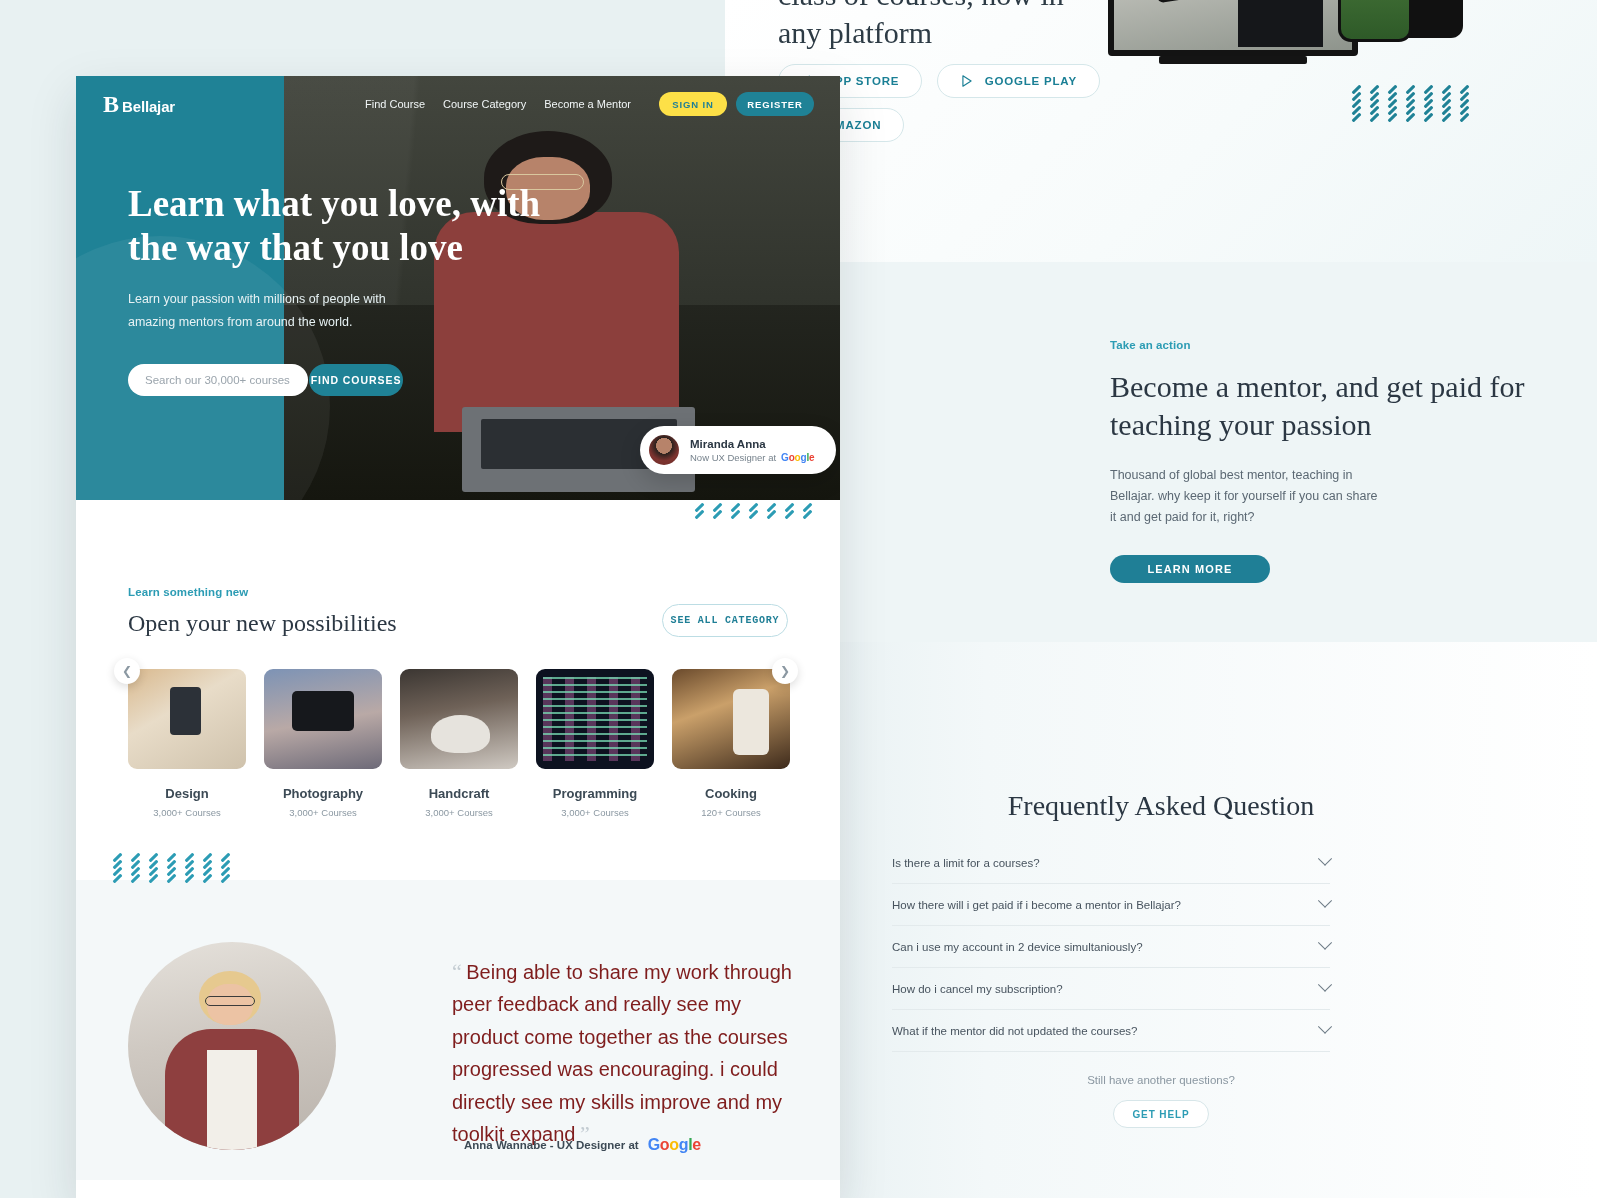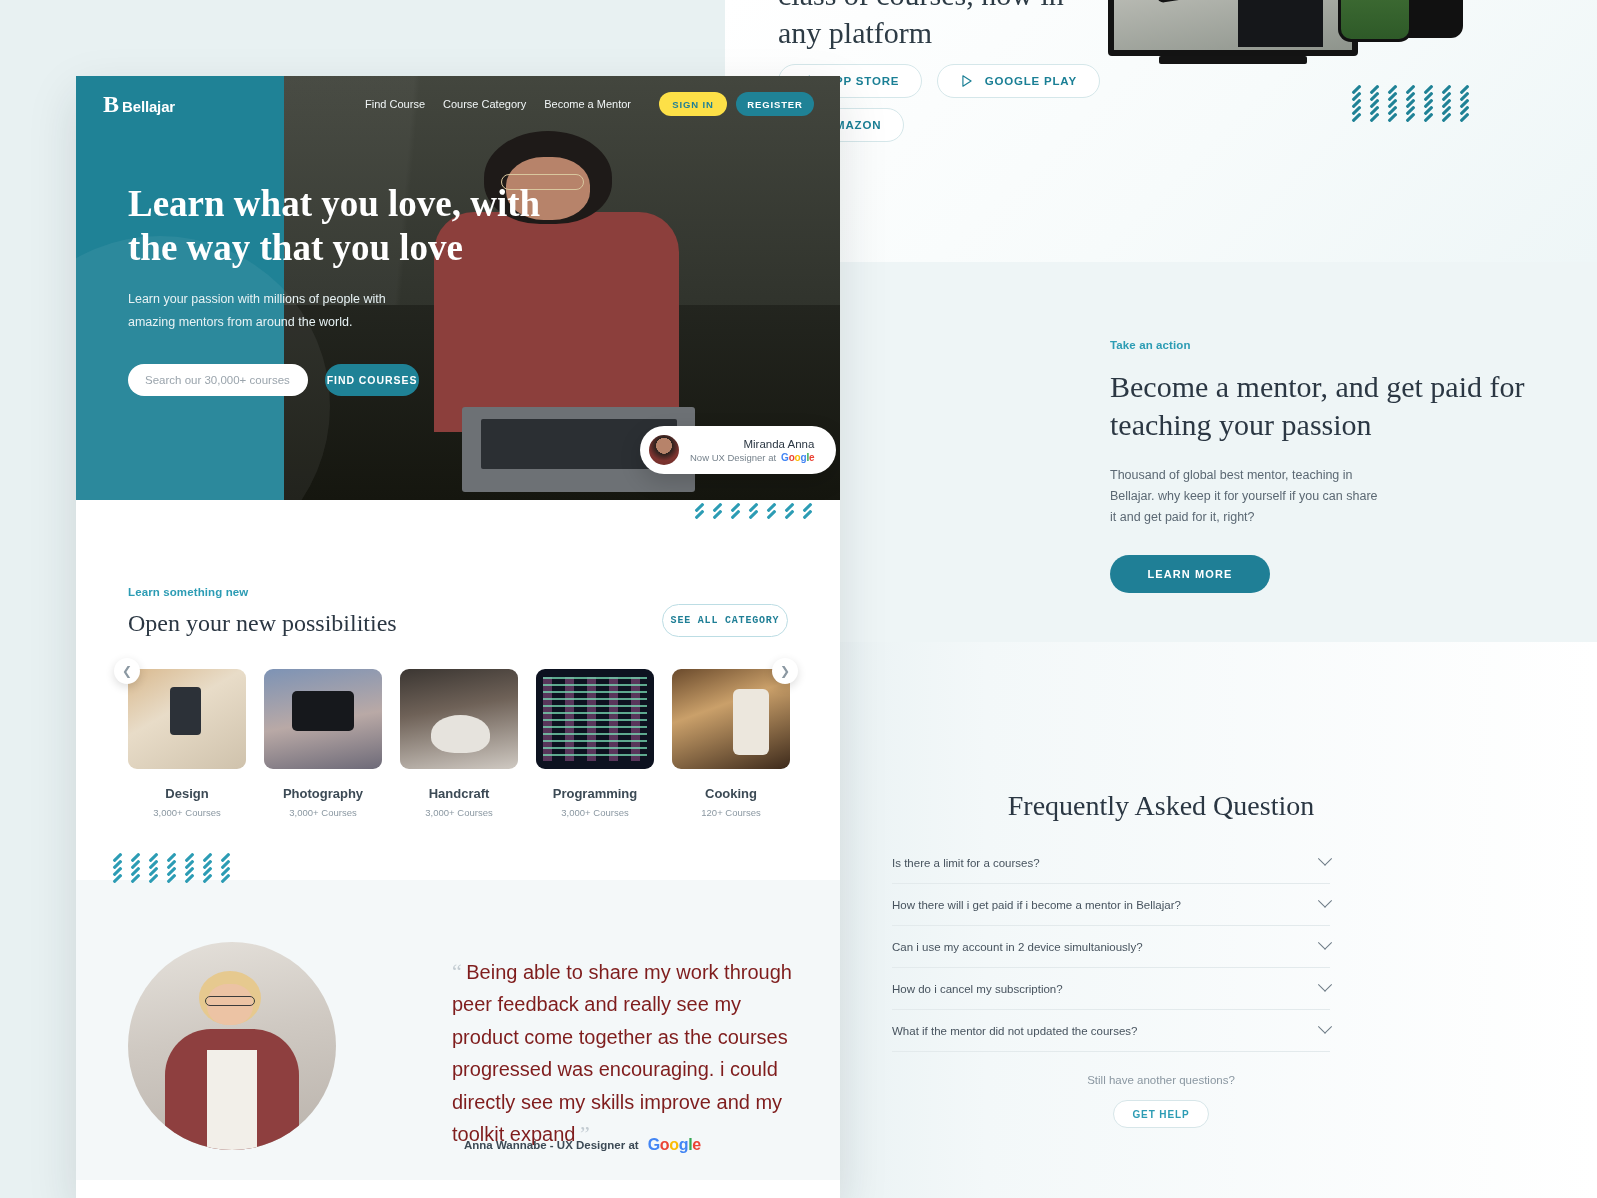--- a/index.html
+++ b/index.html
@@ -27,21 +27,21 @@
       letter-spacing:.07em; margin:0 10px 10px 0; }
   .store-btn svg { width:14px; height:14px; display:block; }
 
   .rp-mid { position:absolute; left:0; top:262px; width:872px; height:380px;
       background:#eef5f6; }
   .mentor-wrap { position:absolute; left:385px; top:77px; width:420px; }
   .eyebrow { color:#2c9cb4; font-size:11.5px; font-weight:700; letter-spacing:.01em; }
   .mentor-h { font-size:30px; line-height:1.25; color:#2b3743; margin-top:17px; }
   .mentor-p { margin-top:22px; font-size:12.5px; line-height:1.66; color:#5b6873; width:270px; }
   .learn-more { margin-top:28px; display:inline-flex; align-items:center; justify-content:center;
-      width:160px; height:38px; border-radius:20px; background:#1f7f96; color:#fff;
+      width:160px; height:28px; border-radius:20px; background:#1f7f96; color:#fff;
       font-size:11px; font-weight:700; letter-spacing:.1em; }
 
   .rp-bot { position:absolute; left:0; top:642px; width:872px; height:556px;
       background: linear-gradient(90deg,#e4eef0 0%, #f3f8f9 30%, #ffffff 100%); }
   .faq-title { position:absolute; left:0; top:148px; width:872px; text-align:center;
       font-size:28px; color:#2b3743; }
   .faq-list { position:absolute; left:167px; top:200px; width:438px; }
   .faq-row { display:flex; align-items:center; justify-content:space-between;
       height:42px; border-bottom:1px solid #e3eaec; }
   .faq-q { font-size:11.5px; color:#47535e; }
@@ -101,21 +101,21 @@
       border:1.6px solid #d9c79e; border-radius:8px; }
   .hp-body { position:absolute; left:27%; top:32%; width:44%; height:52%;
       background:#8c3f3c; border-radius:40px 40px 0 0; }
   .hp-laptop { position:absolute; left:32%; bottom:2%; width:42%; height:20%;
       background:#6d7175; border-radius:3px; }
   .hp-laptop-scr { position:absolute; inset:14% 8% 26% 8%; background:#2b2f33; border-radius:2px; }
 
   .hero-inner { position:absolute; left:52px; top:106px; width:420px; z-index:3; }
   .hero-h1 { font-size:37px; line-height:1.18; color:#fff; }
   .hero-p { margin-top:19px; font-size:12.5px; line-height:1.78; color:#e7f2f4; width:262px; }
-  .hero-form { margin-top:31px; display:flex; align-items:center; gap:17px; }
+  .hero-form { margin-top:31px; display:flex; align-items:center; gap:1px; }
   .hero-input { width:180px; height:32px; border:none; border-radius:18px; background:#fff;
       padding:0 17px; font-size:11.5px; color:#4a565f; font-family:inherit; outline:none; }
   .hero-input::placeholder { color:#9aa4ac; }
   .find-btn { width:94px; height:32px; border-radius:18px; background:#1f8296; color:#fff;
       border:none; font-size:10.5px; font-weight:700; letter-spacing:.09em; font-family:inherit; }
 
   
   .nav { position:absolute; left:0; top:0; width:764px; height:56px; display:flex;
       align-items:center; z-index:5; }
   .brand { display:flex; align-items:baseline; gap:3px; margin-left:27px; color:#fff; }
@@ -128,21 +128,21 @@
       font-size:9.5px; font-weight:700; letter-spacing:.09em; display:flex; align-items:center; justify-content:center; }
   .btn-register { width:78px; height:24px; border-radius:14px; background:#1f8296; color:#fff;
       font-size:9.5px; font-weight:700; letter-spacing:.09em; display:flex; align-items:center; justify-content:center; }
 
   
   .chip { position:absolute; left:564px; top:350px; z-index:6; display:flex; align-items:center;
       gap:11px; height:48px; padding:0 22px 0 9px; background:#fff; border-radius:26px;
       box-shadow:0 8px 22px rgba(0,0,0,.16); }
   .chip-av { width:30px; height:30px; border-radius:50%;
       background:radial-gradient(circle at 50% 36%, #b7836a 0 32%, #2a211d 33%, #7d332f 62%, #6b2c28 100%); }
-  .chip-n { font-size:11.5px; font-weight:400; color:#2b3743;text-align:right; }
+  .chip-n { font-size:11.5px; font-weight:700; color:#2b3743; }
   .chip-s { font-size:9.5px; color:#76828c; display:flex; align-items:center; gap:5px; margin-top:2px; }
   .gl { font-family:"Liberation Sans",sans-serif; font-weight:700; font-size:10px; letter-spacing:-.02em; }
   .gl i { font-style:normal; }
   .gl .b{color:#4285F4}.gl .r{color:#EA4335}.gl .y{color:#FBBC05}.gl .g{color:#34A853}
 
   
   .cats { padding:86px 52px 0 52px; position:relative; }
   .cats-head { display:flex; align-items:flex-end; justify-content:space-between; }
   .cats-h2 { font-size:24px; color:#2b3743; margin-top:12px; }
   .see-all { width:126px; height:33px; border:1px solid #bcdde4; border-radius:19px; background:#fff;

